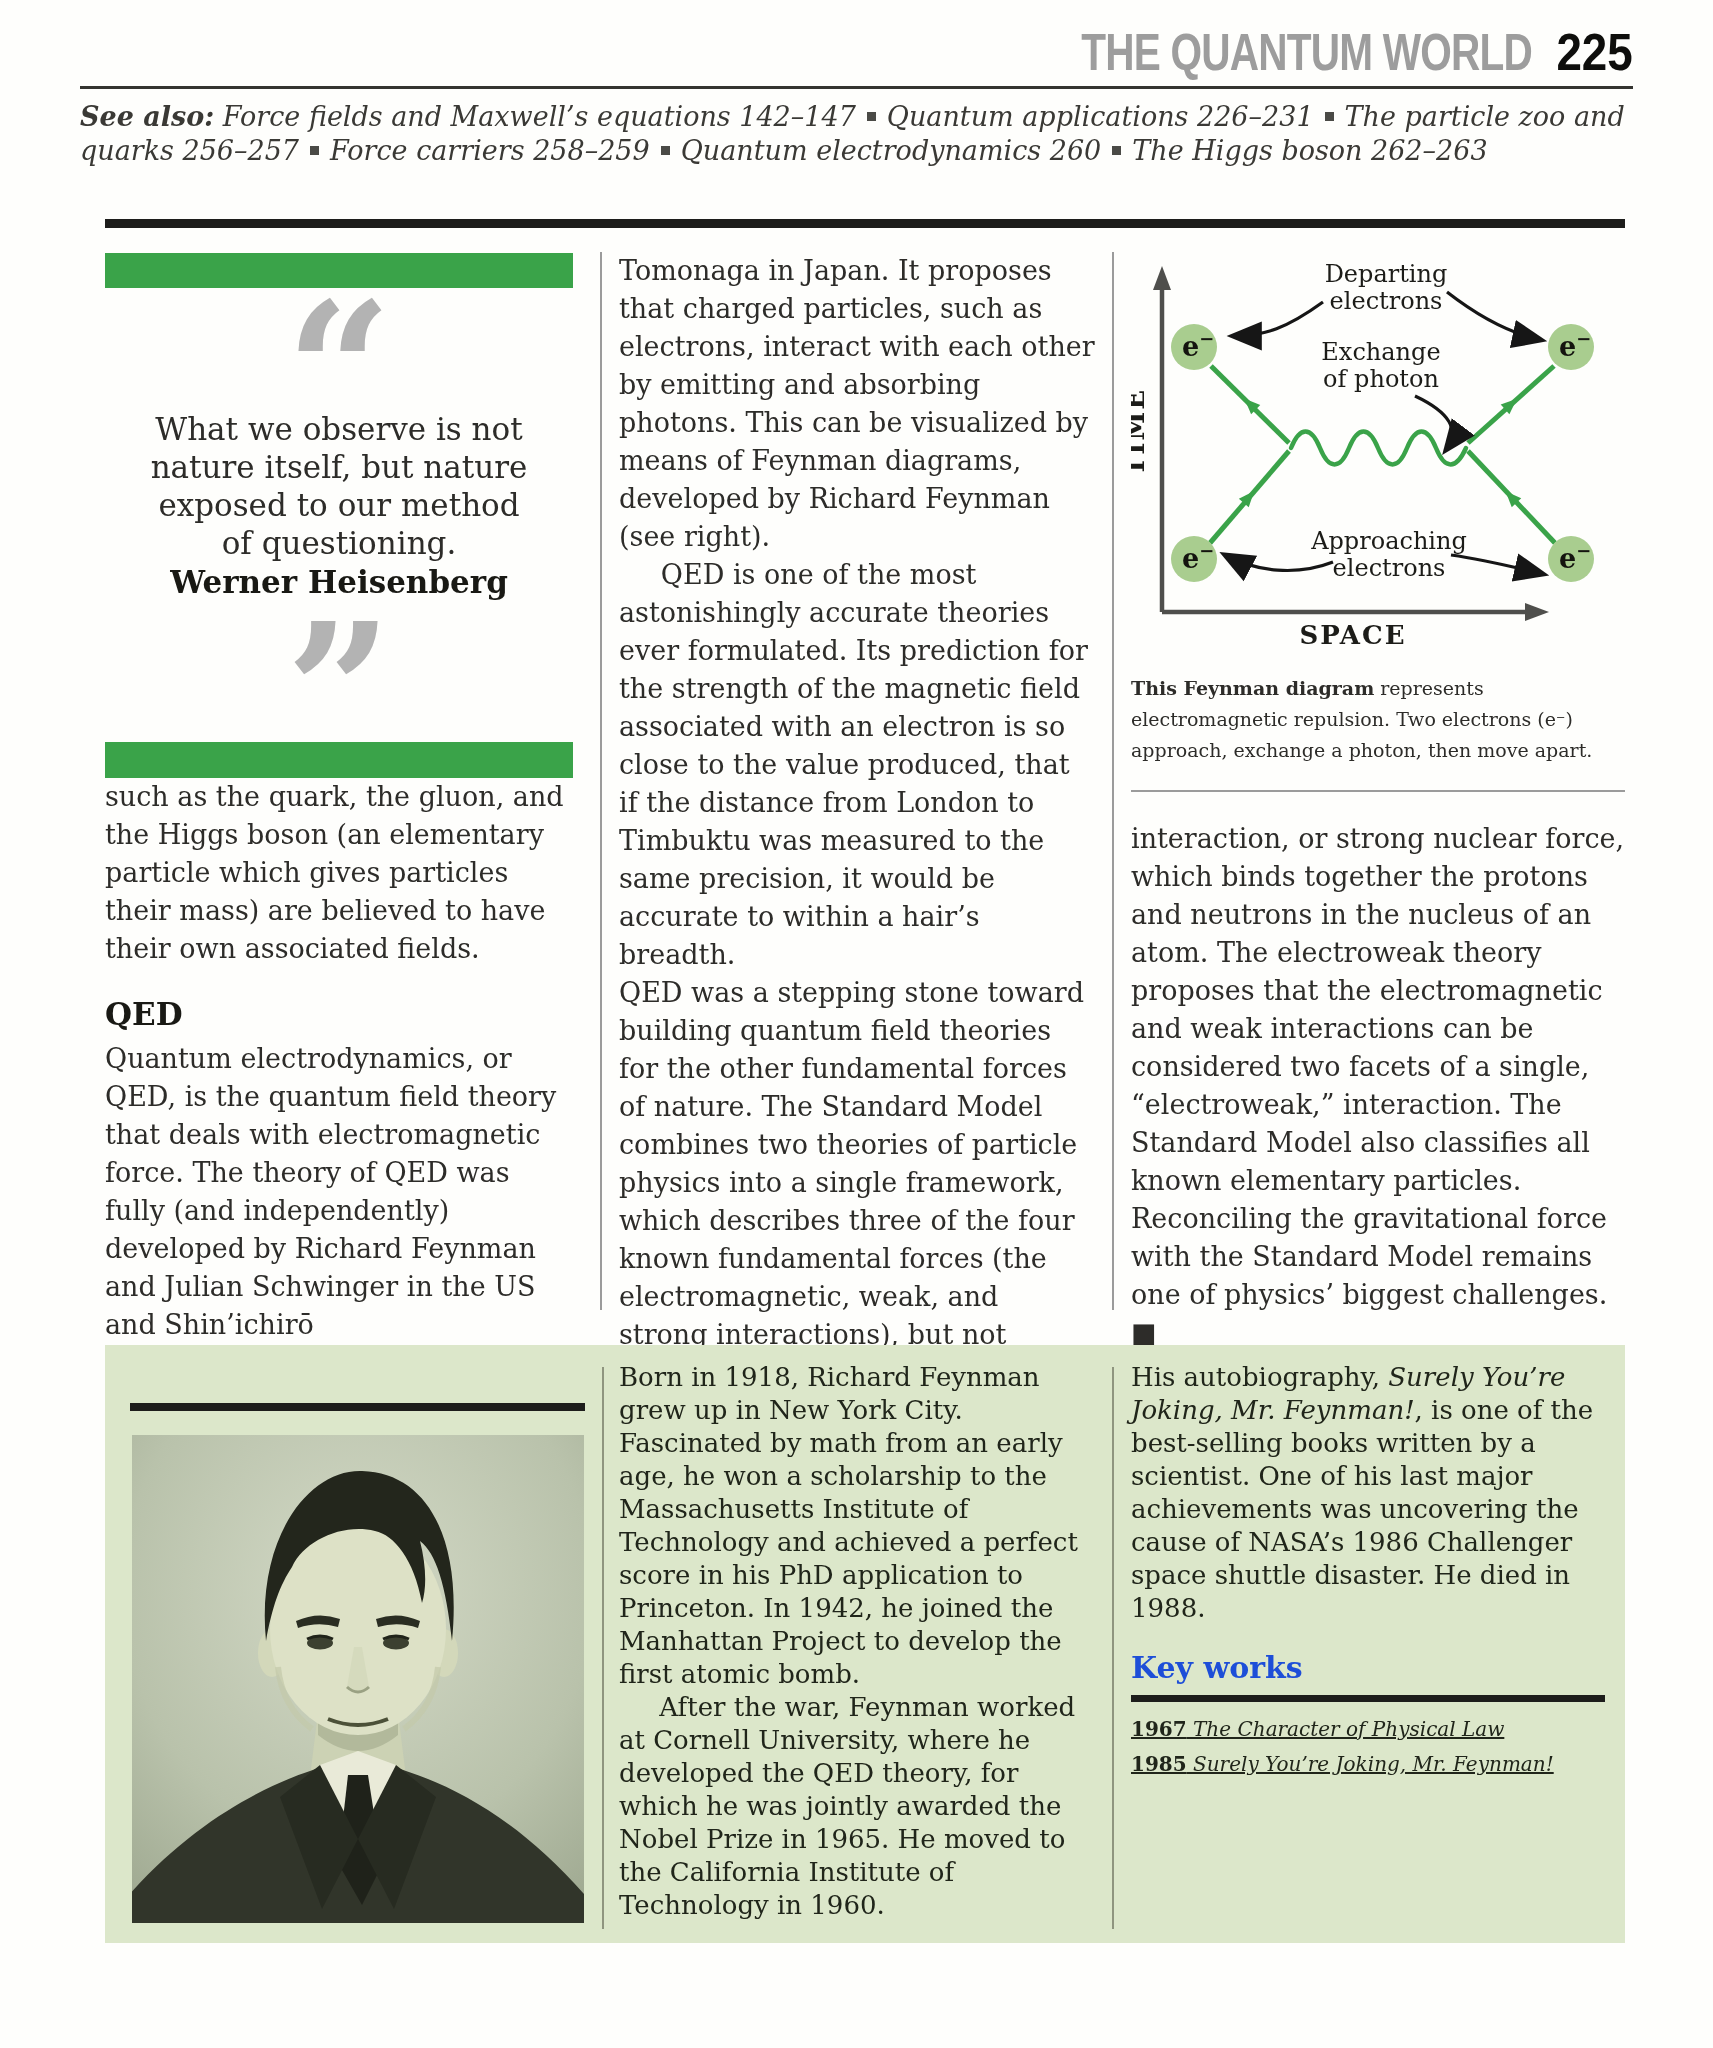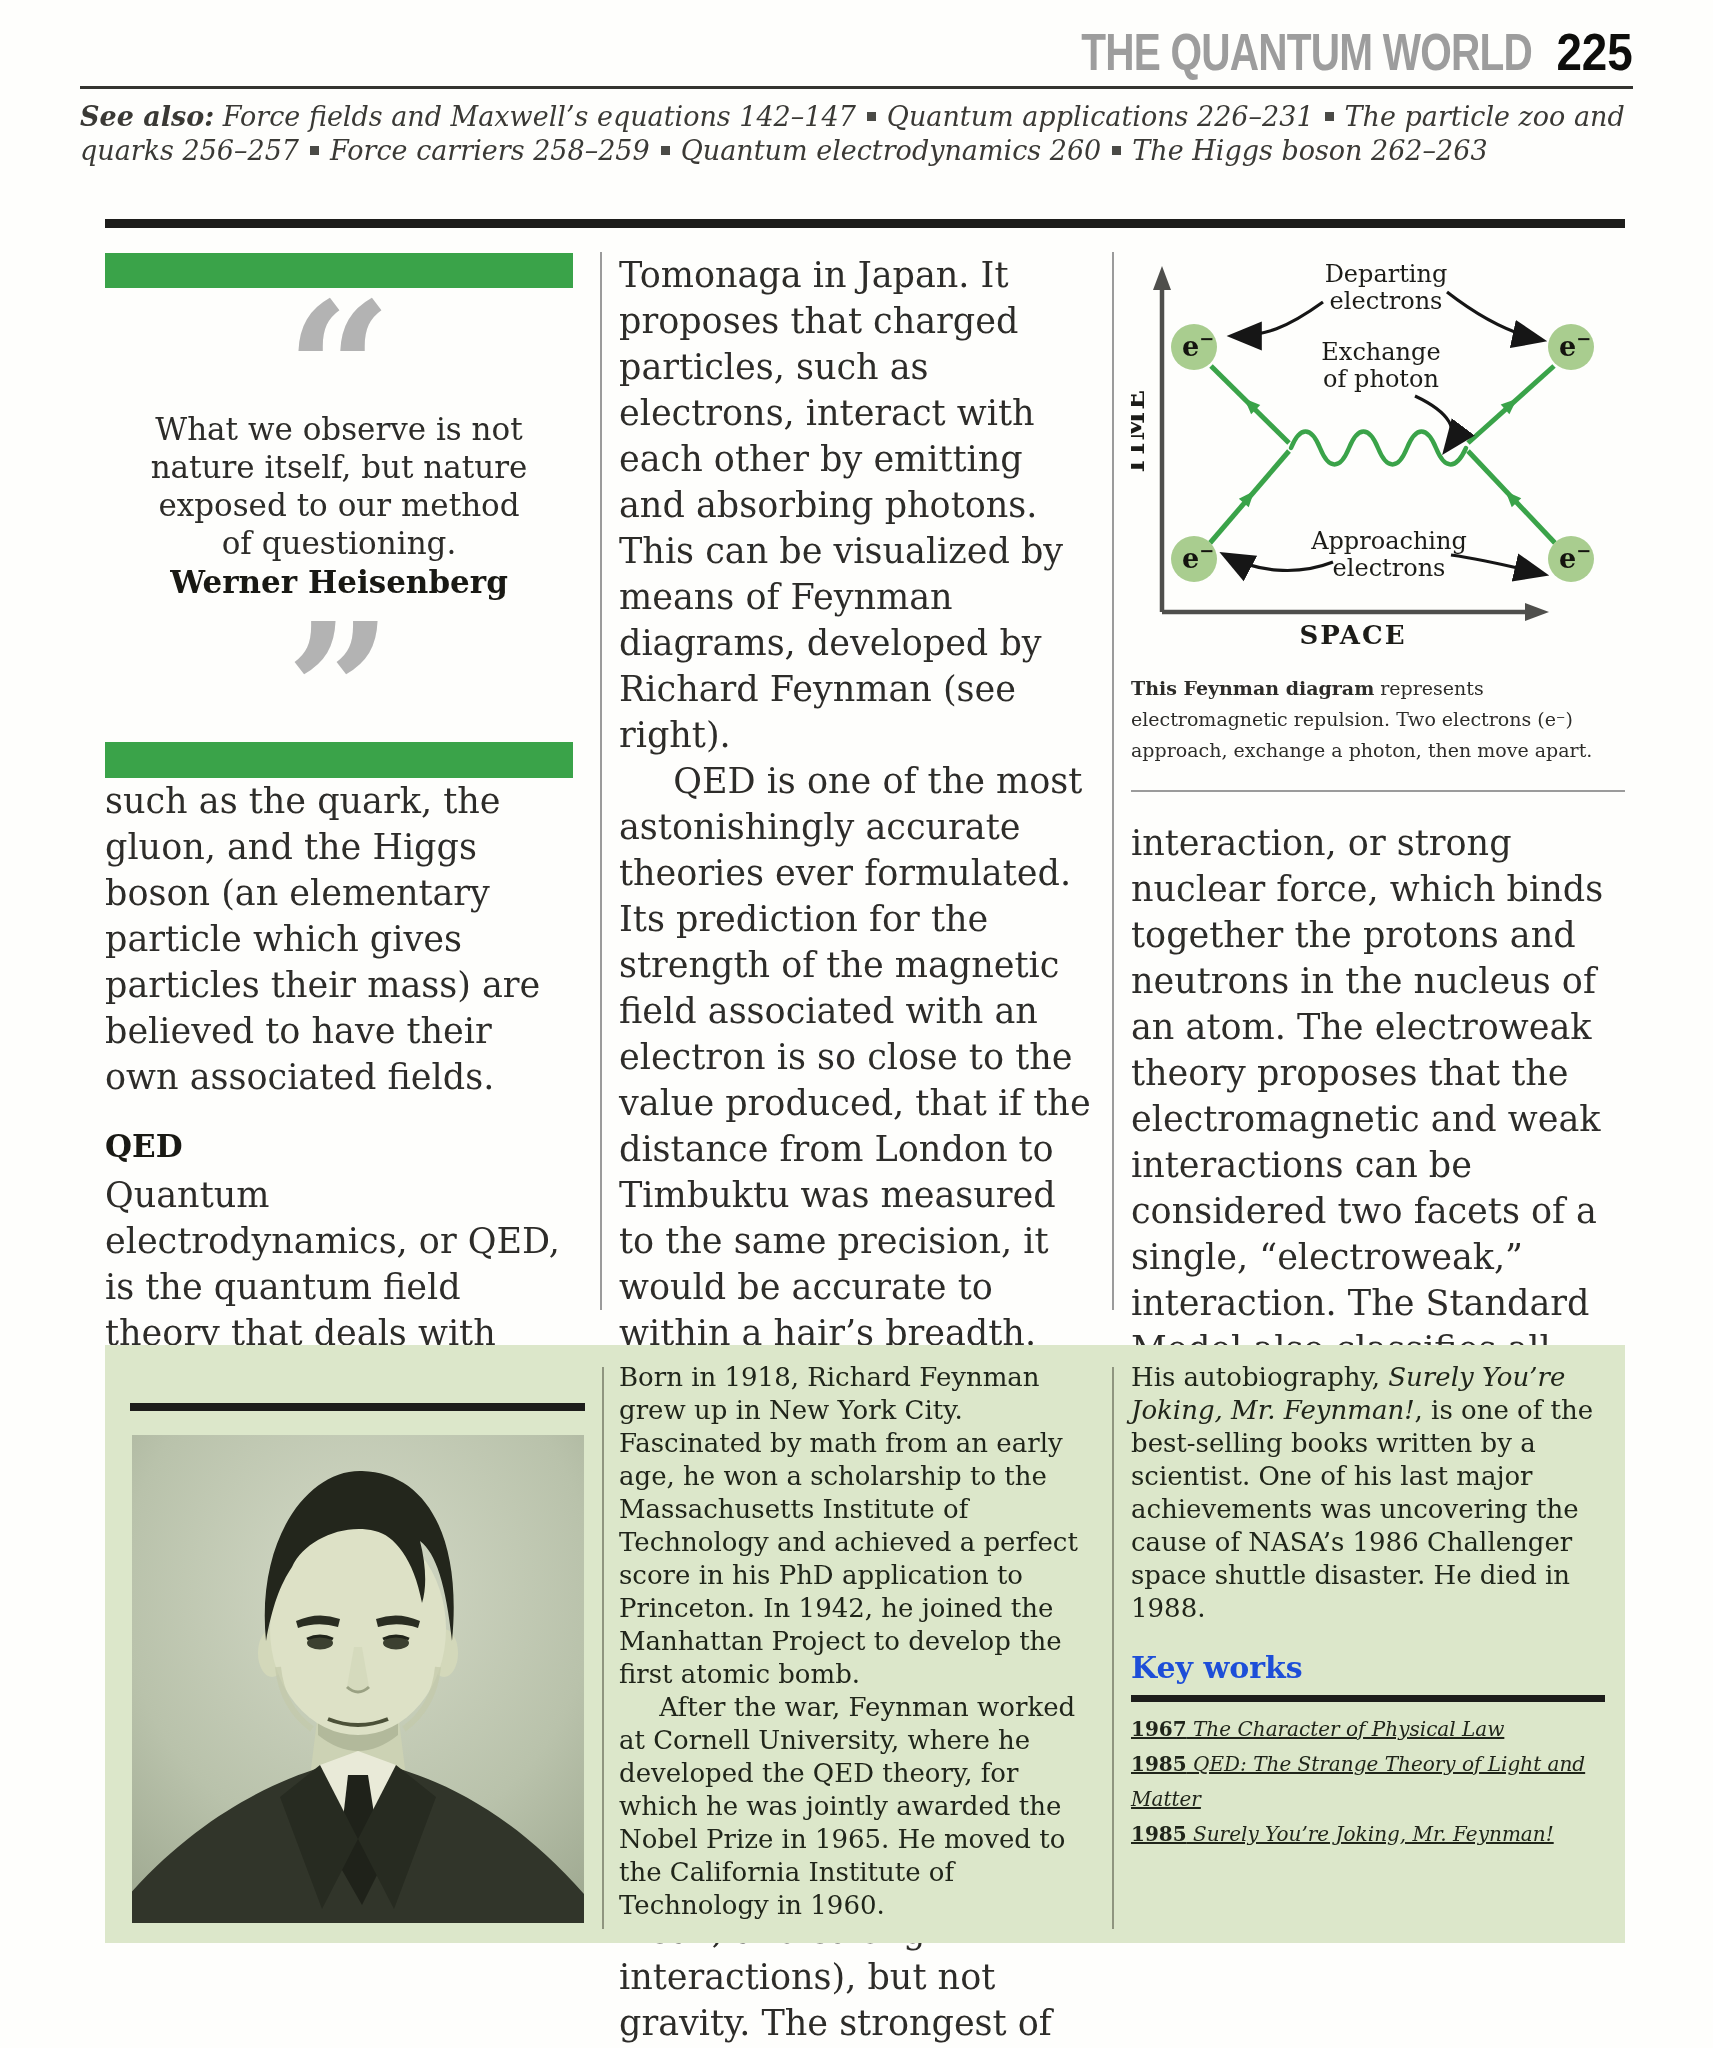--- a/index.html
+++ b/index.html
@@ -22,21 +22,21 @@
   .see-also{position:absolute;left:80px;top:100px;width:1560px;font-size:27px;line-height:34px;color:#3a3935;font-style:italic;}
   .sqsep{display:inline-block;width:9px;height:9px;background:#4a4a46;margin:0 11px 4px 11px;vertical-align:middle;}
 
   
   .bar-black{position:absolute;left:105px;top:219px;width:1520px;height:9px;background:var(--barblack);}
   .vline{position:absolute;top:252px;height:1058px;width:2px;background:#9b9b9b;}
 
   
   .col{position:absolute;top:250px;}
   .col p{margin:0;}
-  .body{font-size:35px;line-height:46px;color:var(--ink);}
+  .body{font-size:27px;line-height:38px;color:var(--ink);}
   .ind{text-indent:1.55em;}
   .chead{margin:26px 0 0 0;font-size:31px;line-height:40px;font-weight:bold;color:#191914;}
   .chead + .body{margin-top:6px;}
 
   
   .gbar{height:35px;background:var(--green);margin-top:3px;}
   .gbar2{margin-top:14px;height:36px;}
   .qmarks{height:112px;line-height:150px;font-size:185px;font-weight:bold;text-align:center;
           color:#b3b3b3;margin-top:8px;overflow:visible;}
   .qmarks.close{margin-top:14px;}
@@ -229,19 +229,18 @@
       <p>Born in 1918, Richard Feynman grew up in New York City. Fascinated by math from an early age, he won a scholarship to the Massachusetts Institute of Technology and achieved a perfect score in his PhD application to Princeton. In 1942, he joined the Manhattan Project to develop the first atomic bomb.</p>
       <p class="ind">After the war, Feynman worked at Cornell University, where he developed the QED theory, for which he was jointly awarded the Nobel Prize in 1965. He moved to the California Institute of Technology in 1960.</p>
     </div>
 
     <div class="bio-col" style="left:1026px;width:474px">
       <p><span>His autobiography, </span><span class="i">Surely You’re Joking, Mr. Feynman!</span><span>, is one of the best-selling books written by a scientist. One of his last major achievements was uncovering the cause of NASA’s 1986 Challenger space shuttle disaster. He died in 1988.</span></p>
       <div class="kw-head">Key works</div>
       <div class="kw-rule"></div>
       <div class="kw-list" id="key-works-list">
           <div class="work"><span class="b">1967</span><span class="i"> The Character of Physical Law</span></div>
-          <div class="work"><span class="b">1985</span><span class="i"> QED: The Strange Theory of Light and Matter</span></div>
           <div class="work"><span class="b">1985</span><span class="i"> Surely You’re Joking, Mr. Feynman!</span></div>
         </div>
     </div>
   </div>
 
 </div>
 
 </body></html>

